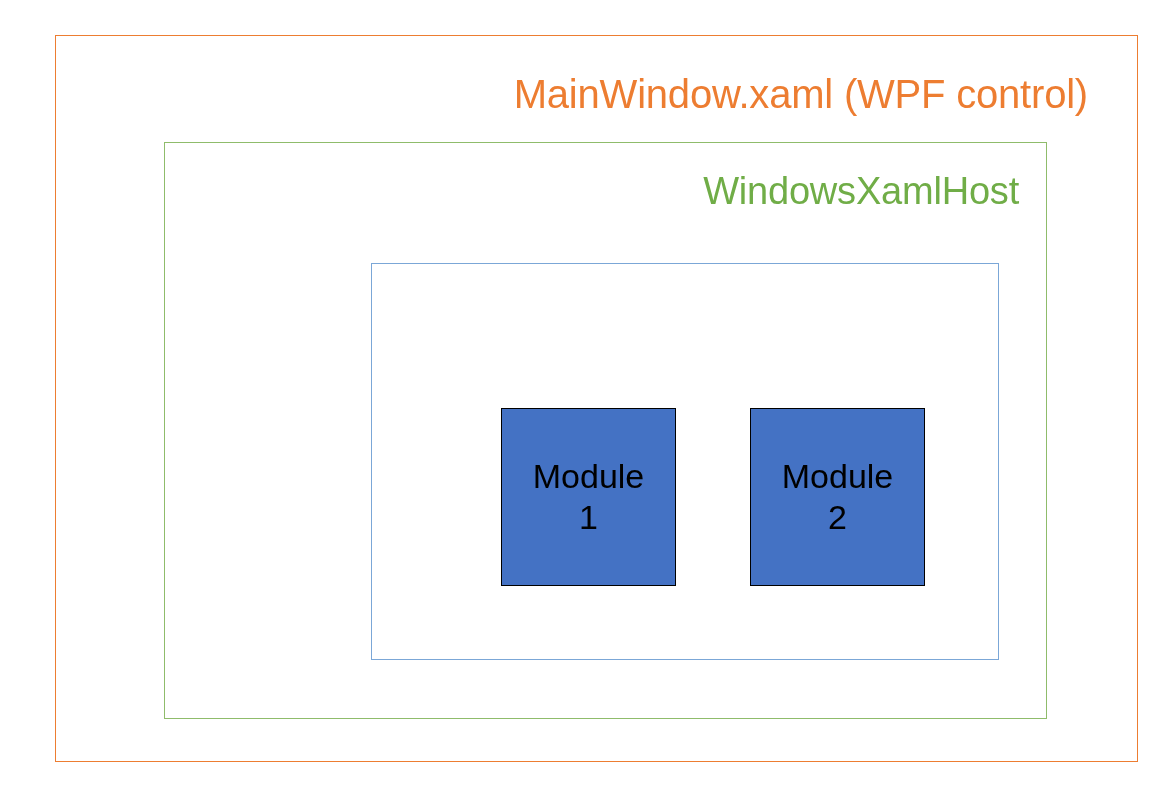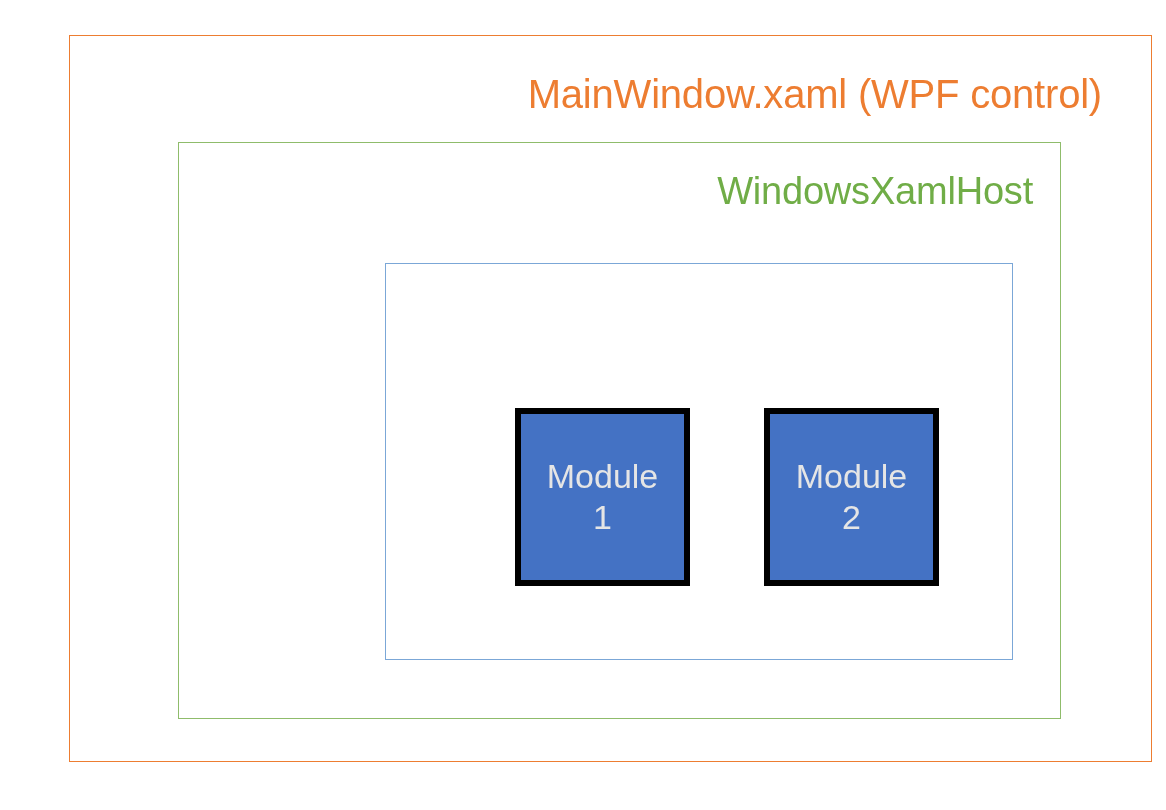--- a/index.html
+++ b/index.html
@@ -22,21 +22,21 @@
   }
 
   
   .layer-box {
     position: absolute;
     box-sizing: border-box;
     background: transparent;
   }
 
   #wpf-layer {
-    left: 69px;
+    left: 55px;
     top: 35px;
     width: 1083px;
     height: 727px;
     border: 1.3px solid #ED7D31;
   }
 
   #xamlhost-layer {
     left: 108px;   
     top: 106px;    
     width: 883px;
@@ -80,26 +80,26 @@
     top: 33px;
     font-size: 37px;
     color: #4472C4;
   }
 
   
   .module-block {
     position: absolute;
     box-sizing: border-box;
     background: #4472C4;
-    border: 6px solid #000000;
+    border: 1px solid #000000;
     display: flex;
     flex-direction: column;
     align-items: center;
     justify-content: center;
-    color: #e5e5e5;
+    color: #000000;
     font-size: 34px;
     line-height: 1.22;
     text-align: center;
   }
 
   #module-1 {
     left: 129px;   
     top: 144px;    
     width: 175px;
     height: 178px;

